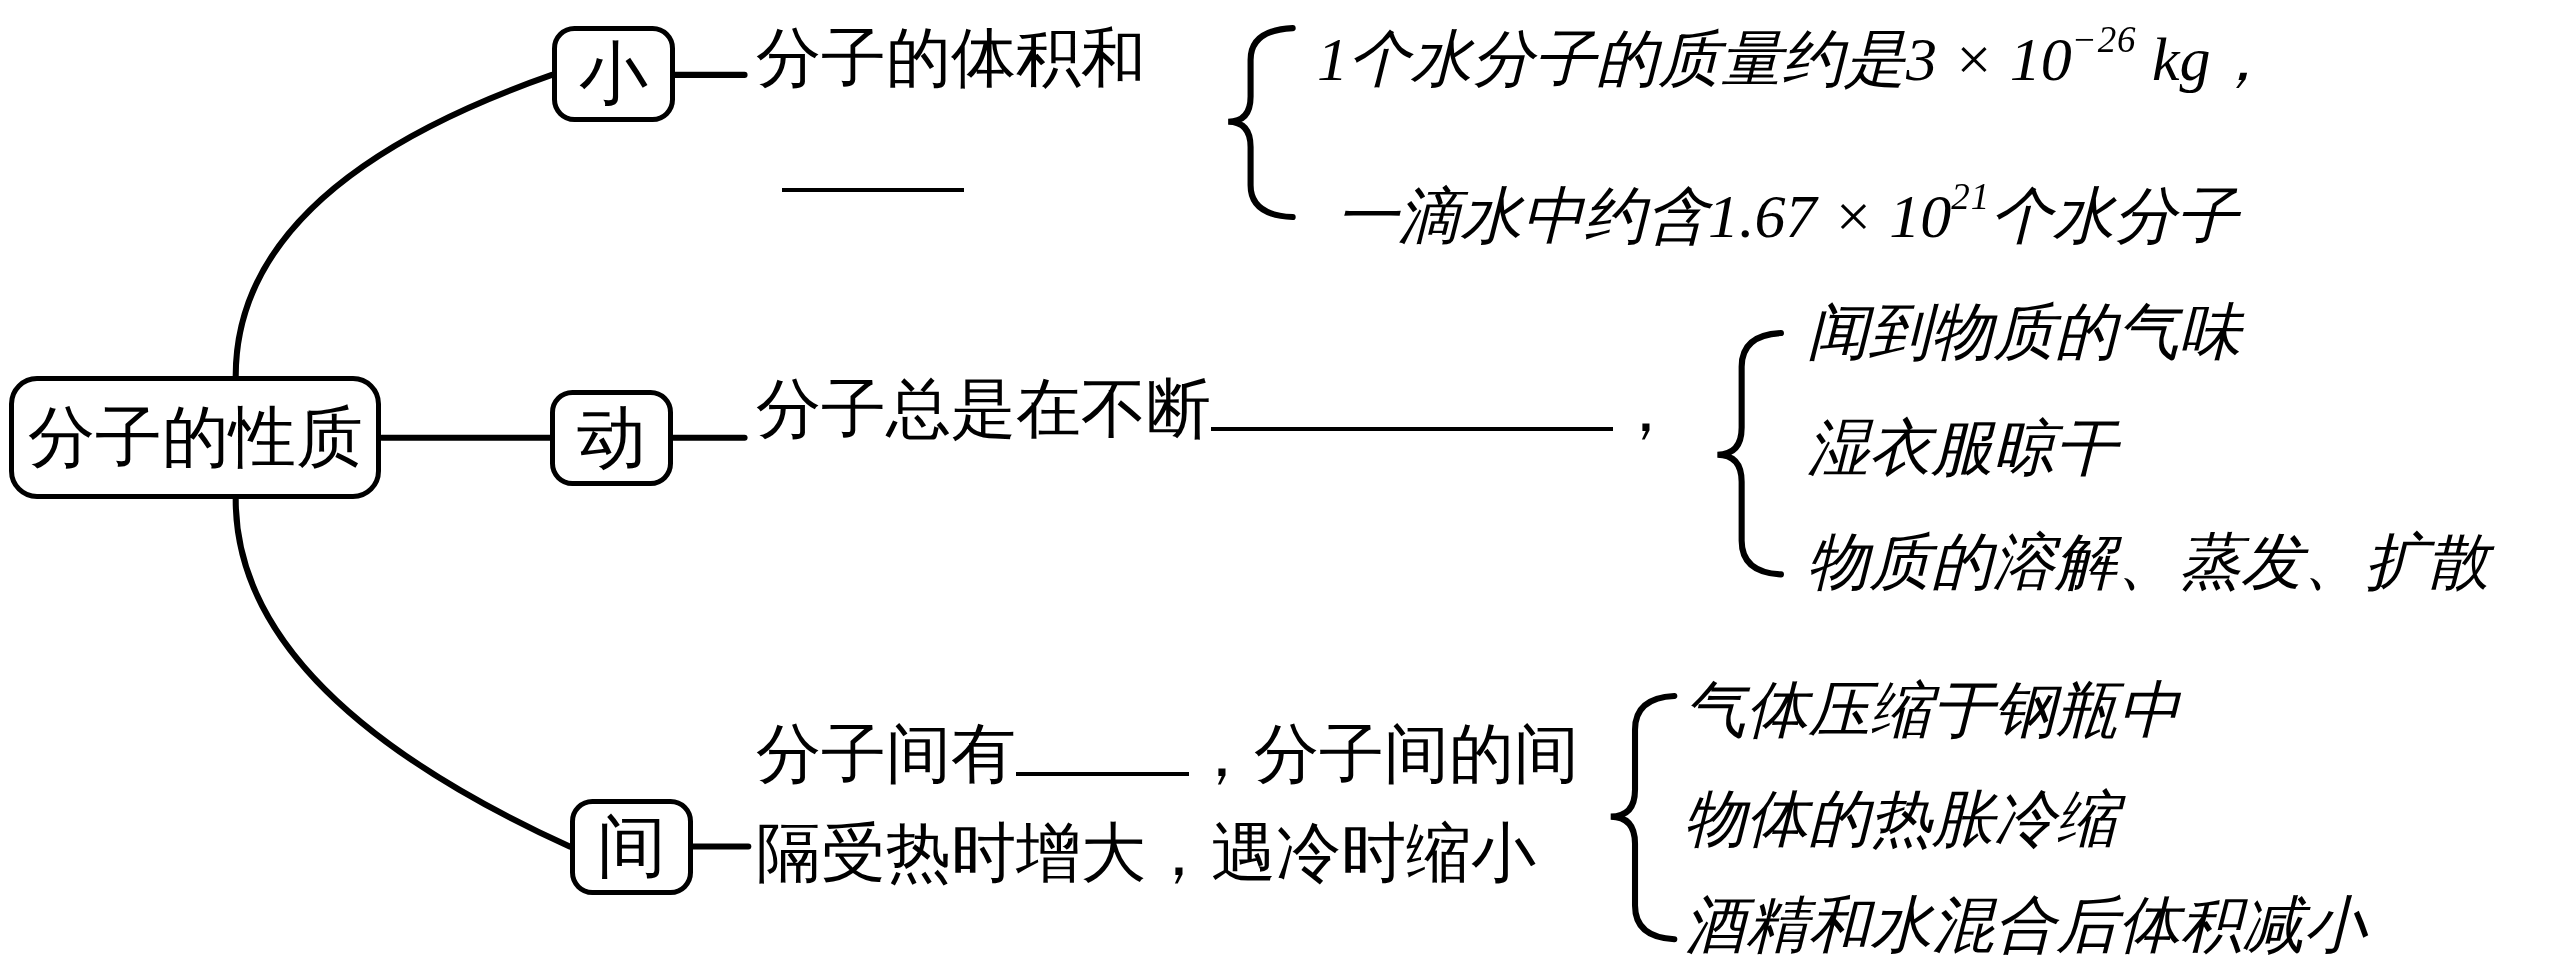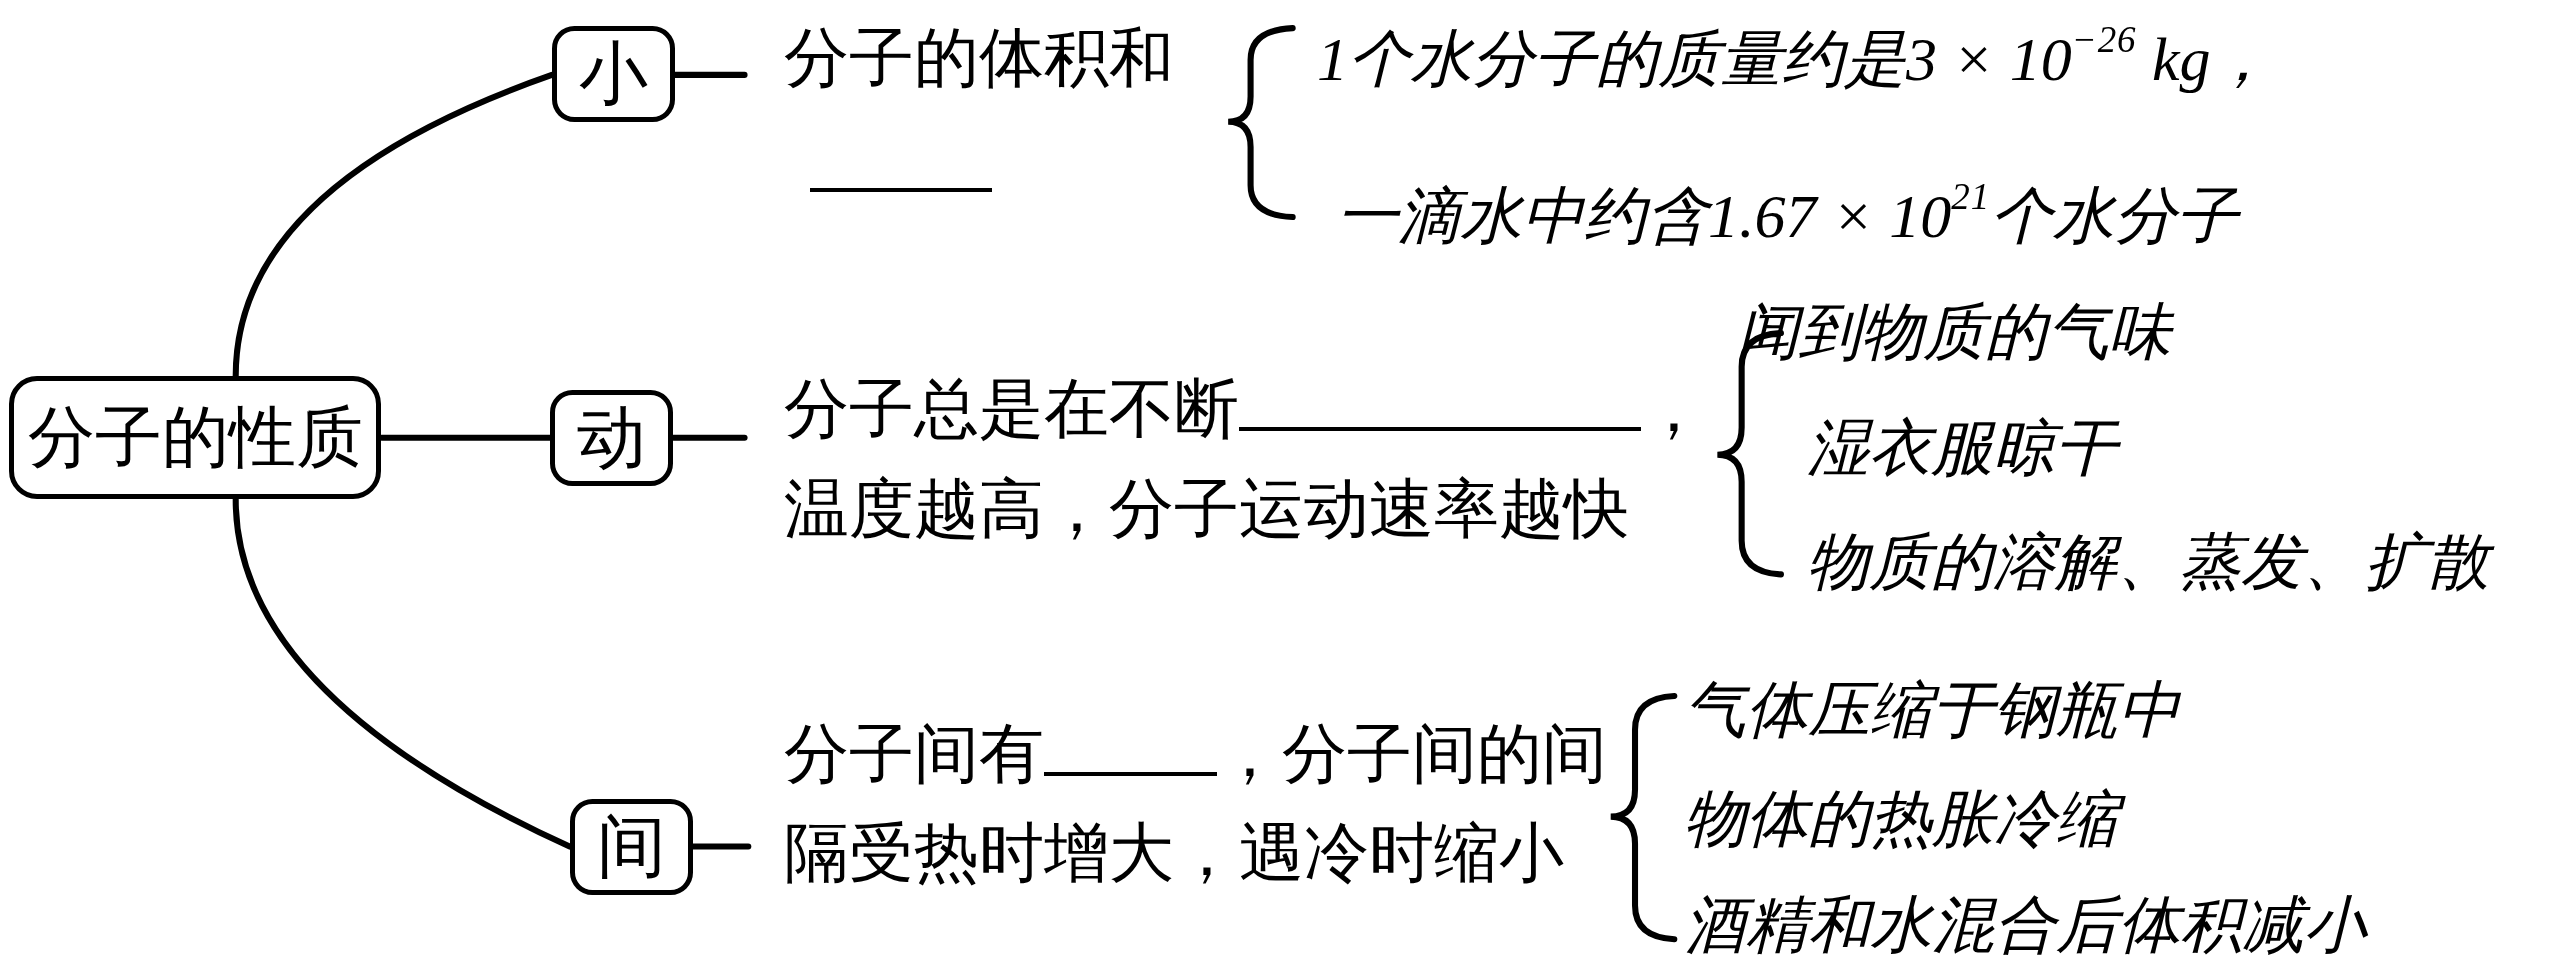--- a/index.html
+++ b/index.html
@@ -18,21 +18,21 @@
     border:5.6px solid #000;border-radius:28px;box-sizing:border-box;
     display:flex;align-items:center;justify-content:center;
   }
   .rootbox .lbl{font-size:67px;line-height:1;}
   .keybox{
     position:absolute;width:123px;height:96px;
     border:5.6px solid #000;border-radius:22.4px;box-sizing:border-box;
     display:flex;align-items:center;justify-content:center;
   }
   .keybox .lbl{font-size:69px;line-height:1;}
-  .txt{font-size:65px;line-height:1;margin-left:28px;}
+  .txt{font-size:65px;line-height:1;}
   .ex{font-size:62px;line-height:1;font-style:italic;}
   .blank{
     display:inline-block;height:0.88em;
     border-bottom:4.7px solid #000;
   }
   .sup{font-size:37px;vertical-align:28px;letter-spacing:0.9px;}
 </style>
 </head>
 <body>
 
@@ -74,23 +74,22 @@
   <div class="abs ex" style="left:1317px;top:20.6px;">
     <span>1个水分子的质量约是3 × 10</span><span class="sup">−26</span><span> kg，</span>
   </div>
   <div class="abs ex" style="left:1317px;top:178px;margin-left:19px;">
     <span>一滴水中约含1.67 × 10</span><span class="sup">21</span><span>个水分子</span>
   </div>
 
   <div class="abs txt" style="left:756px;top:370px;text-align:right;">
     <span>分子总是在不断</span><span class="blank" style="width:402px;"></span><span>，</span>
   </div>
-  <div class="abs txt" style="left:756px;top:477px;">温度越高，分子运动速率越快</div>
 
-  <div class="abs ex" style="left:1737px;top:301px;">闻到物质的气味</div>
+  <div class="abs ex" style="left:1807px;top:301px;">闻到物质的气味</div>
   <div class="abs ex" style="left:1807px;top:417px;">湿衣服晾干</div>
   <div class="abs ex" style="left:1807px;top:531px;">物质的溶解、蒸发、扩散</div>
 
   <div class="abs txt" style="left:756px;top:821px;">隔受热时增大，遇冷时缩小</div>
   <div class="abs txt" style="left:756px;top:715px;">
     <span>分子间有</span><span class="blank" style="width:173px;"></span><span>，分子间的间</span>
   </div>
 
   <div class="abs ex" style="left:1684px;top:788px;">物体的热胀冷缩</div>
   <div class="abs ex" style="left:1684px;top:679px;">气体压缩于钢瓶中</div>

